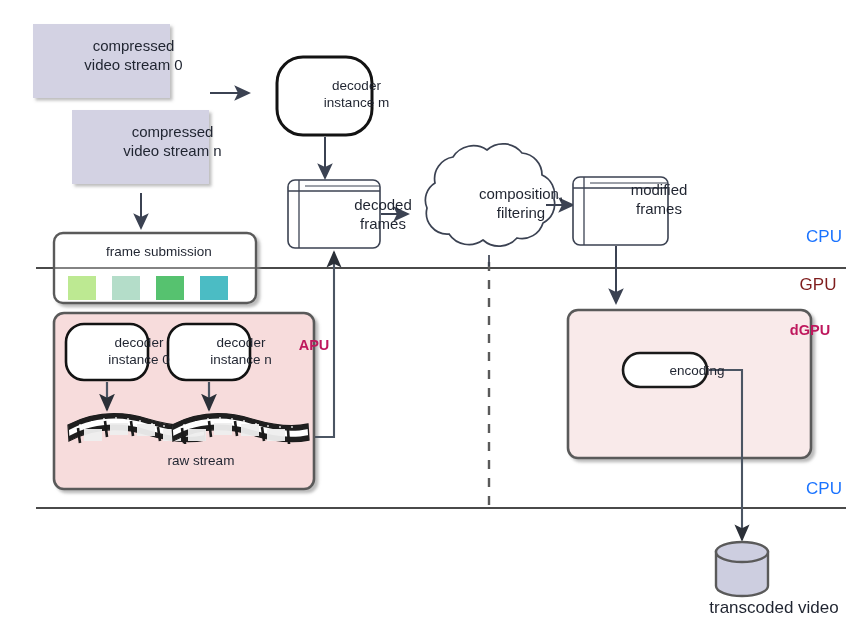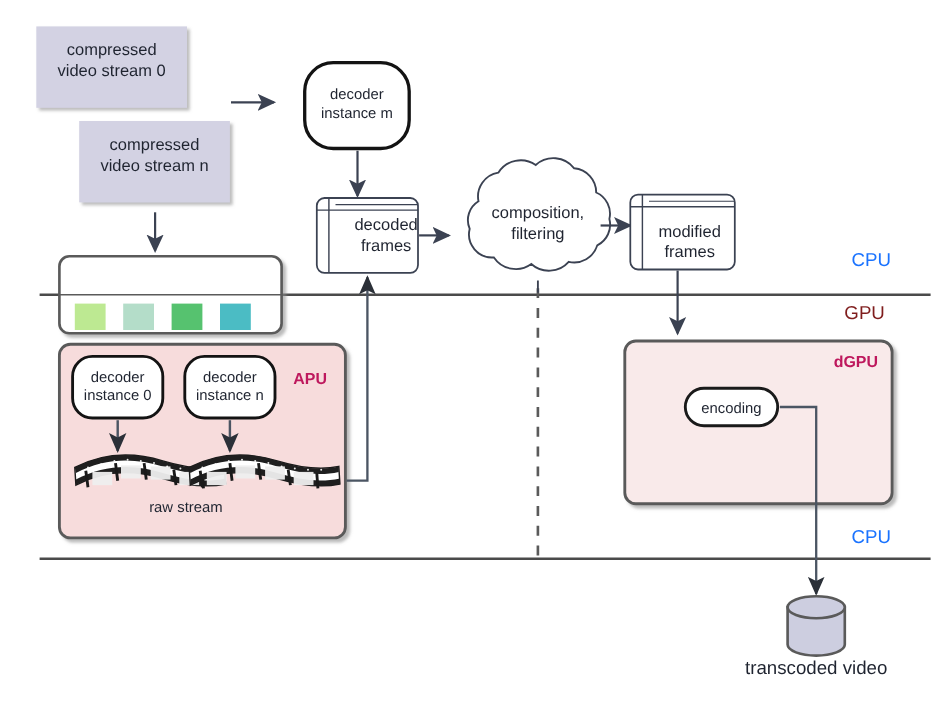--- a/index.html
+++ b/index.html
@@ -25,20 +25,21 @@
     height: 640px;
   }
   .lbl {
     position: absolute;
     color: #1f2430;
     font-size: 15px;
     line-height: 19px;
     text-align: center;
     white-space: pre-line;
     pointer-events: none;
+    margin-left: 32px;
   }
   .lbl-sm { font-size: 13.5px; line-height: 17px; }
   .cpu-lbl { color: #1a73ff; font-size: 17px; font-weight: normal; text-align: right; }
   .gpu-lbl { color: #7f1d1d; font-size: 17px; font-weight: normal; }
   .zone-lbl { color: #be185d; font-size: 14.5px; font-weight: bold; }
   .cap-lbl { color: #1f2430; font-size: 17px; }
 </style>
 </head>
 <body>
 
@@ -261,23 +262,24 @@
 
   <div class="lbl lbl-sm" style="left:277px; top:77px; width:95px;">decoder
 instance m</div>
 
   <div class="lbl" style="left:301px; top:195px; width:100px;">decoded
 frames</div>
 
   <div class="lbl" style="left:419px; top:184px; width:140px;">composition,
 filtering</div>
 
-  <div class="lbl" style="left:586px; top:201px; width:82px;">modified
+  <div class="lbl" style="left:586px; top:180px; width:82px;">modified
 frames</div>
 
+  <div class="lbl lbl-sm" style="left:74px; top:243px; width:162px; text-align:left;">frame submission</div>
 
   <div class="lbl lbl-sm" style="left:66px; top:334px; width:82px;">decoder
 instance 0</div>
 
   <div class="lbl lbl-sm" style="left:168px; top:334px; width:82px;">decoder
 instance n</div>
 
   <div class="lbl lbl-sm" style="left:114px; top:452px; width:110px;">raw stream</div>
 
   <div class="lbl lbl-sm" style="left:623px; top:362px; width:84px;">encoding</div>

